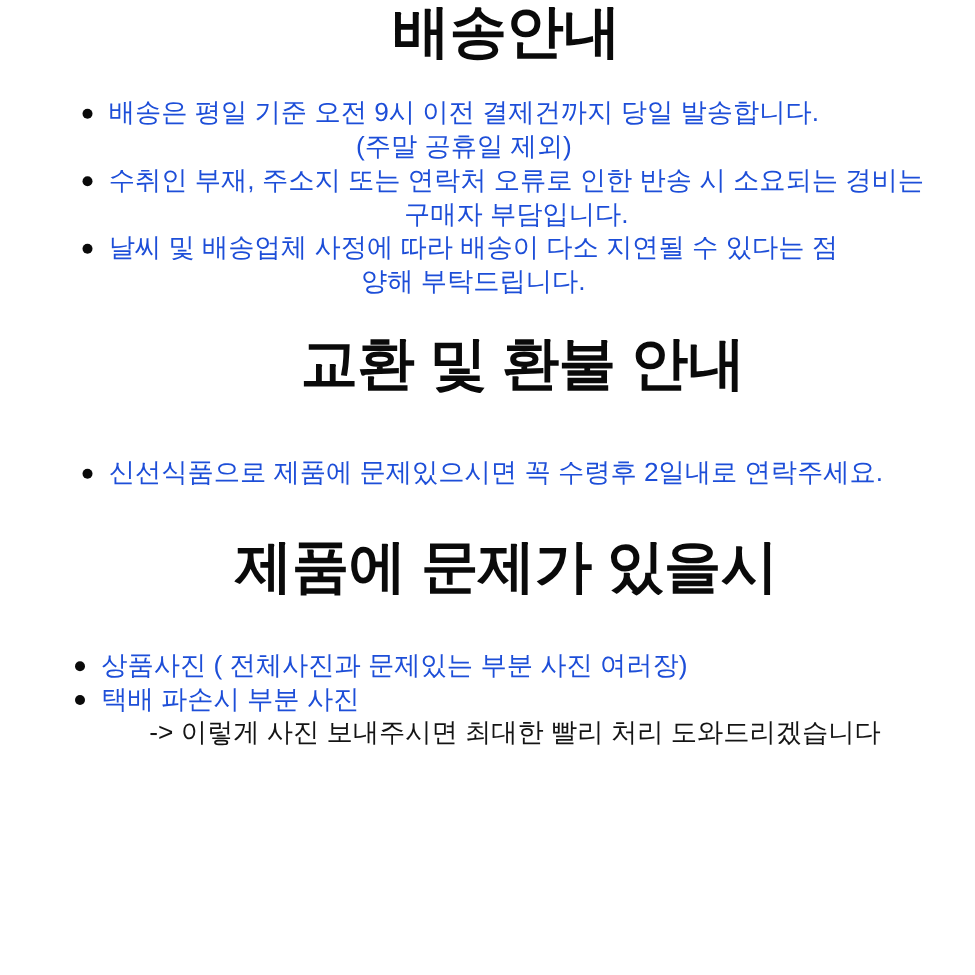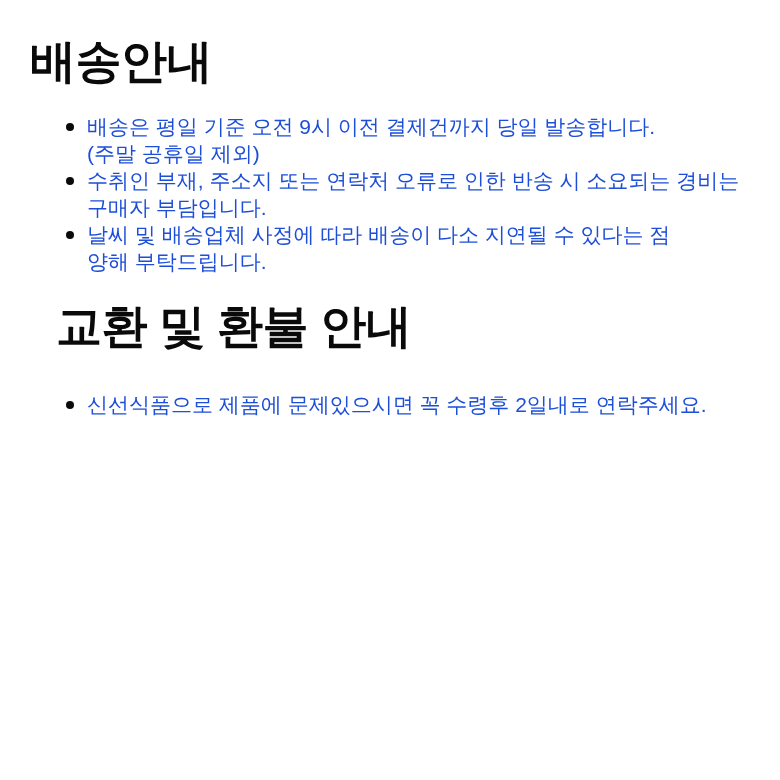--- a/index.html
+++ b/index.html
@@ -1,25 +1,25 @@
 <!DOCTYPE html>
 <html><head>
 <meta charset="utf-8">
 <style>
   html, body { margin: 0; padding: 0; background: #ffffff; }
   .page {
     position: relative;
     width: 780px;
     height: 720px;
     box-sizing: border-box;
-    padding-top: 36px;
     background: #ffffff;
     color: #101010;
     font-family: "Liberation Sans", sans-serif;
     overflow: hidden;
+    text-align: center;
   }
   .heading {
     margin: 0;
     font-weight: 700;
     font-size: 46px;
     line-height: 1.1;
     letter-spacing: -0.5px;
     color: #0a0a0a;
   }
   .h1 { margin-left: 30px; }
@@ -27,21 +27,21 @@
   .h3 { margin-left: 30px; margin-top: 36px; }
   .list {
     list-style: none;
     margin: 0;
     padding: 0;
     font-size: 21px;
     line-height: 27px;
     color: #1d4ed8;
   }
   .list-1 { margin: 26px 0 0 66px; }
-  .list-2 { margin: 40px 0 0 66px; }
+  .list-2 { margin: 50px 0 0 66px; }
   .list-3 { margin: 40px 0 0 60px; }
   .item { display: flex; align-items: flex-start; }
   .dot {
     flex: 0 0 auto;
     width: 8px;
     height: 8px;
     border-radius: 50%;
     background: #0a0a0a;
     margin: 10px 13px 0 0;
   }
@@ -83,14 +83,28 @@
   <section>
     <h2 class="heading h2">교환 및 환불 안내</h2>
     <ul class="list list-2">
       <li class="item">
         <span class="dot"></span>
         <span class="txt">신선식품으로 제품에 문제있으시면 꼭 수령후 2일내로 연락주세요.</span>
       </li>
     </ul>
   </section>
 
+  <section>
+    <h2 class="heading h3">제품에 문제가 있을시</h2>
+    <ul class="list list-3">
+      <li class="item">
+        <span class="dot"></span>
+        <span class="txt">상품사진 ( 전체사진과 문제있는 부분 사진 여러장)</span>
+      </li>
+      <li class="item">
+        <span class="dot"></span>
+        <span class="txt">택배 파손시 부분 사진</span>
+      </li>
+    </ul>
+    <p class="footer-note">-&gt; 이렇게 사진 보내주시면 최대한 빨리 처리 도와드리겠습니다</p>
+  </section>
 
 </div>
 
 </body></html>

